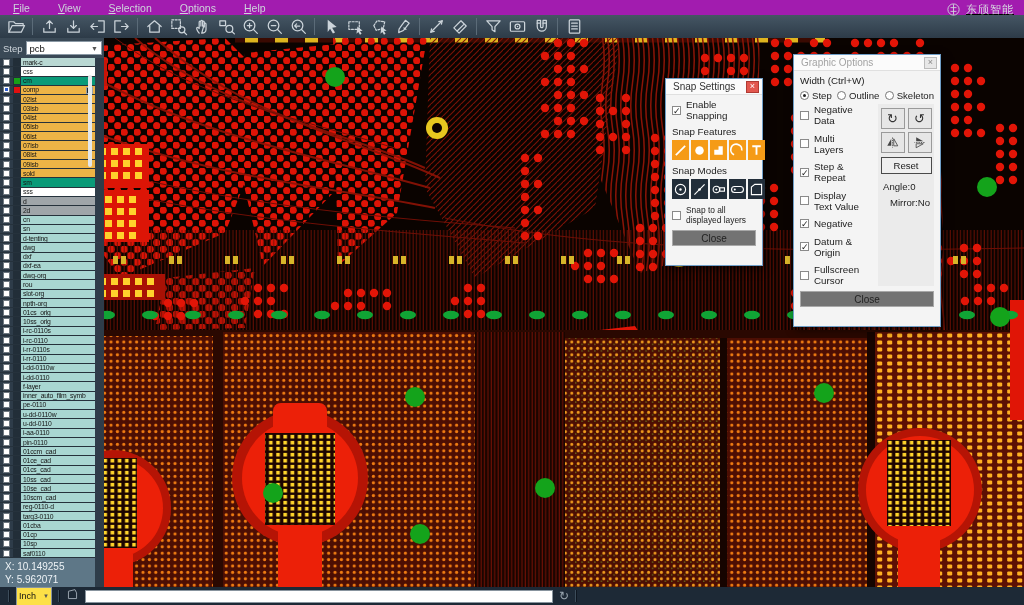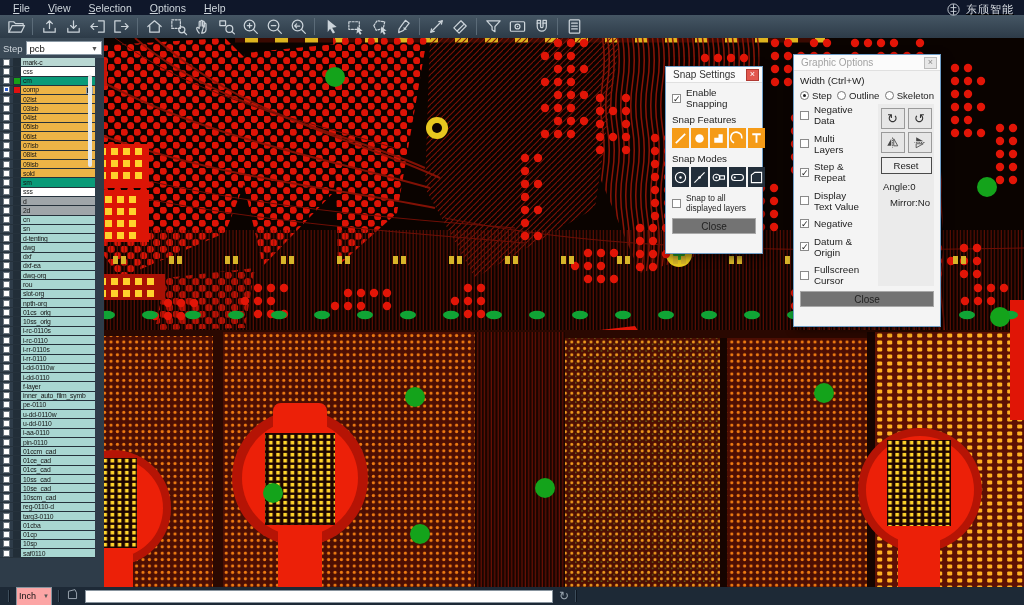--- a/index.html
+++ b/index.html
@@ -2,21 +2,21 @@
 <html><head>
 <meta charset="utf-8">
 <style>
   * { margin:0; padding:0; box-sizing:border-box; }
   html,body { width:1024px; height:605px; overflow:hidden; background:#0a0300;
     font-family:"Liberation Sans", sans-serif; }
   #app { position:relative; width:1024px; height:605px; background:#0a0300; }
 
   
   .menubar { position:absolute; left:0; top:0; width:1024px; height:15px;
-    background:#0f172a; display:flex; align-items:center; padding-left:6px; gap:4px; }
+    background:#a21caf; display:flex; align-items:center; padding-left:6px; gap:14px; }
   .mitem { color:#cdd5db; font-size:10.5px; padding:0 7px; cursor:default; }
   .mitem u { text-decoration:underline; }
 
   
   .toolbar { position:absolute; left:0; top:15px; width:1024px; height:23px;
     background:linear-gradient(#455664,#2d3b48); display:flex; align-items:center;
     padding-left:4px; }
   .ticon { width:24px; height:21px; display:flex; align-items:center; justify-content:center; }
   .ticon svg { width:19px; height:19px; stroke:#ccd4da; fill:none; stroke-width:1.3;
     stroke-linecap:round; stroke-linejoin:round; }
@@ -63,21 +63,21 @@
     background:#5e7787; color:#eef3f6; font-size:10px; padding:2px 0 0 5px; line-height:13px; }
 
   
   .canvas { position:absolute; left:95px; top:38px; width:929px; height:549px; display:block; }
 
   
   .bottombar { position:absolute; left:0; top:587px; width:1024px; height:18px;
     background:#1d2936; display:flex; align-items:center; gap:6px; padding-left:8px; }
   .bsep { width:1px; height:12px; background:#0e1620; border-right:1px solid #46566200;
     border-left:1px solid #3c4c5a; }
-  .unitsel { width:36px; height:19px; background:#fca5a5; border:1px solid #88949e;
+  .unitsel { width:36px; height:19px; background:#fde047; border:1px solid #88949e;
     font-size:9px; color:#111; display:flex; align-items:center; justify-content:space-between;
     padding:0 2px; }
   .unitsel .chev{ font-size:6px; color:#555; }
   .bicon svg { width:13px; height:13px; stroke:#9aa6b0; fill:none; stroke-width:1.2; }
   .cmdinput { width:468px; height:13px; background:#fff; border:1px solid #88949e;
     font-size:9px; padding:0 3px; }
   .syncicon { color:#9aa6b0; font-size:12px; line-height:12px; }
 
   
   .dialog { position:absolute; background:#f4f4f4; border:1px solid #6f9ec7;
@@ -1150,23 +1150,27 @@
         </div>
         <div class="lrow">
           <span class="cb">
             <i></i>
           </span>
           <span class="sw"></span>
           <span class="nm t-teal">saf0110</span>
         </div>
       </div>
     <div class="scrollthumb"></div>
+    <div class="xybox">
+      <div>X: 10.149255</div>
+      <div>Y: 5.962071</div>
+    </div>
   </div>
 
-  <div class="dialog snap" style="left:665px; top:66px; width:98px;">
+  <div class="dialog snap" style="left:665px; top:78px; width:98px;">
     <div class="dtitle">
       <span class="txt">Snap Settings</span>
       <span class="dclose red">×</span>
     </div>
     <div class="dbody">
       <div class="ckrow">
         <span class="ck">✓</span>
         <span class="cklabel">Enable Snapping</span>
       </div>
       <div class="slabel">Snap Features</div>

